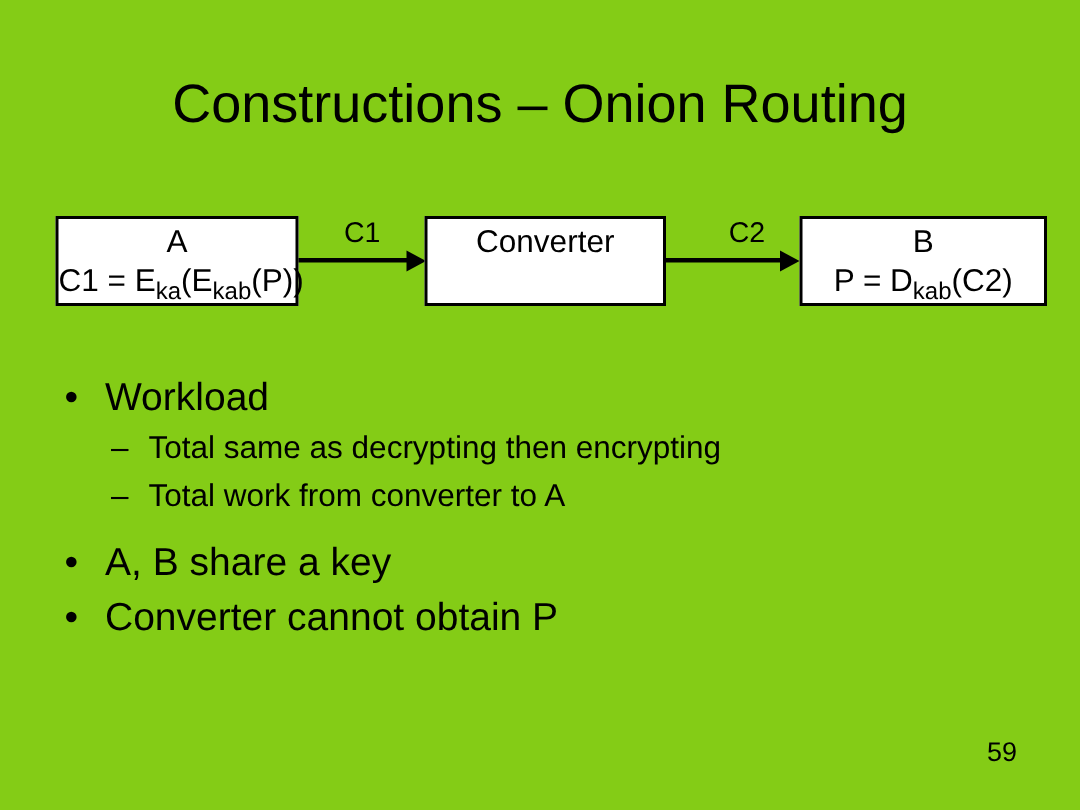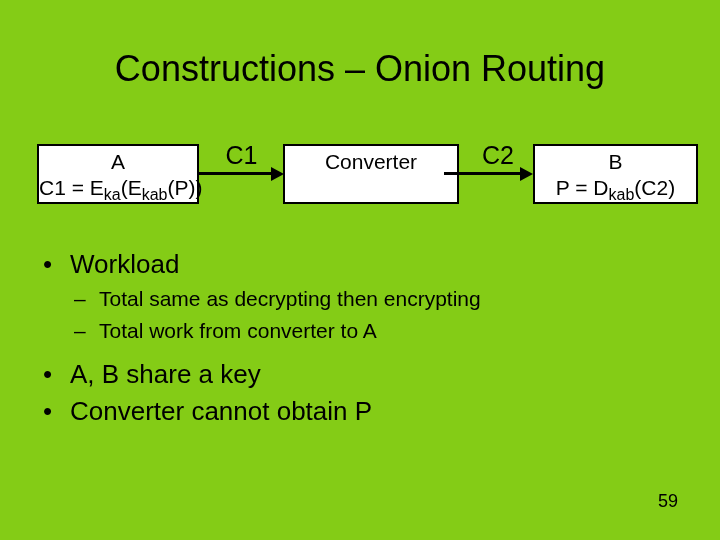--- a/index.html
+++ b/index.html
@@ -33,21 +33,21 @@
   .node {
     position: absolute;
     top: 144px;
     height: 60px;
     border: 2px solid #000000;
     background: #ffffff;
     text-align: center;
     white-space: nowrap;
   }
   .node-a        { left: 37px;  width: 162px; }
-  .node-converter{ left: 283px; width: 176px; }
+  .node-converter{ left: 283px; width: 161px; }
   .node-b        { left: 533px; width: 165px; }
   .node-label {
     font-size: 21px;
     line-height: 26px;
     padding-top: 3px;
   }
   .node-eq {
     font-size: 21px;
     line-height: 26px;
   }
@@ -72,21 +72,21 @@
     height: 0;
     border-top: 7px solid transparent;
     border-bottom: 7px solid transparent;
     border-left: 13px solid #000000;
   }
   .arrow-head-1 { left: 271px; }
   .arrow-head-2 { left: 520px; }
   .arrow-label {
     position: absolute;
     top: 145px;
-    font-size: 25px;
+    font-size: 19px;
     line-height: 21px;
     text-align: center;
     white-space: nowrap;
   }
   .arrow-label-1 { left: 199px; width: 85px; }
   .arrow-label-2 { left: 444px; width: 108px; }
 
   
   .bullet-row {
     position: absolute;

